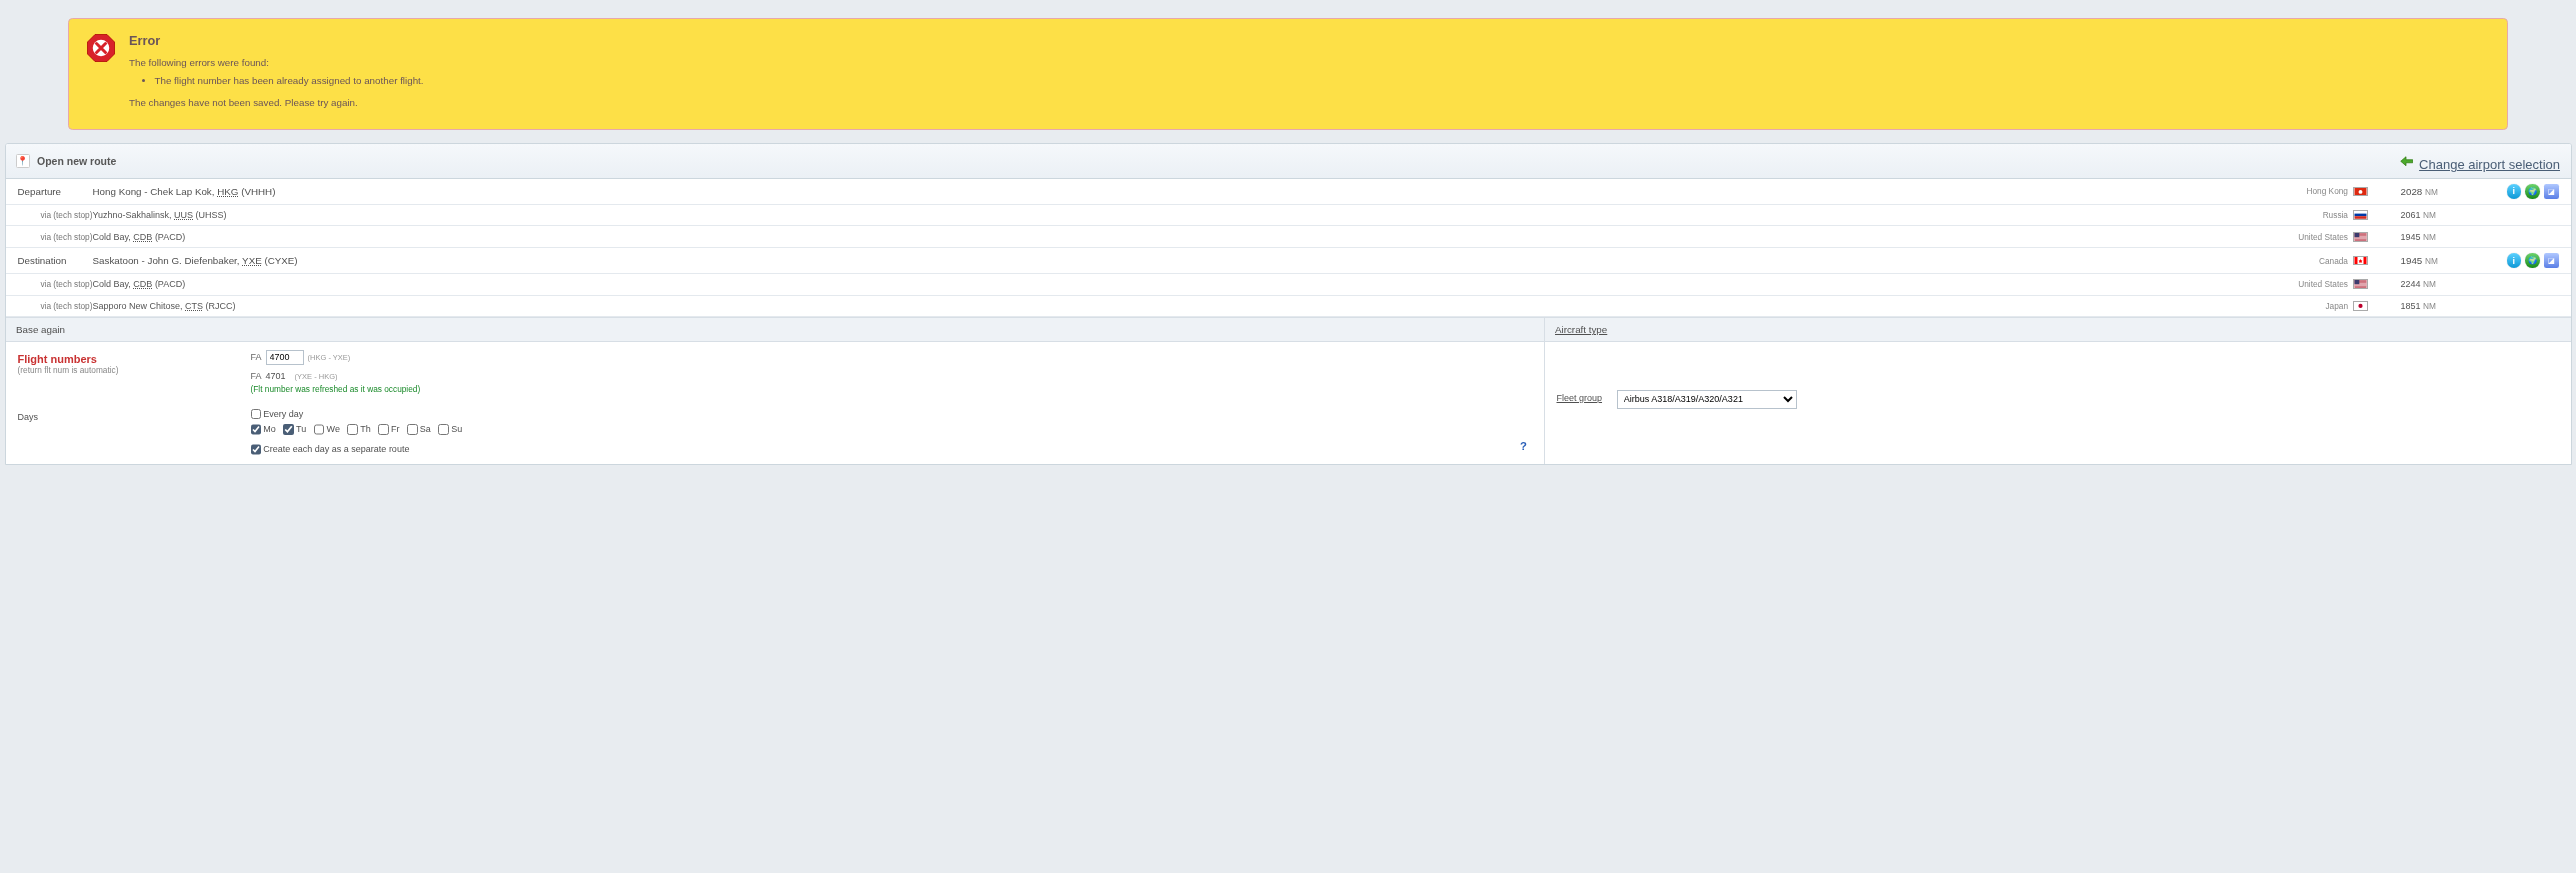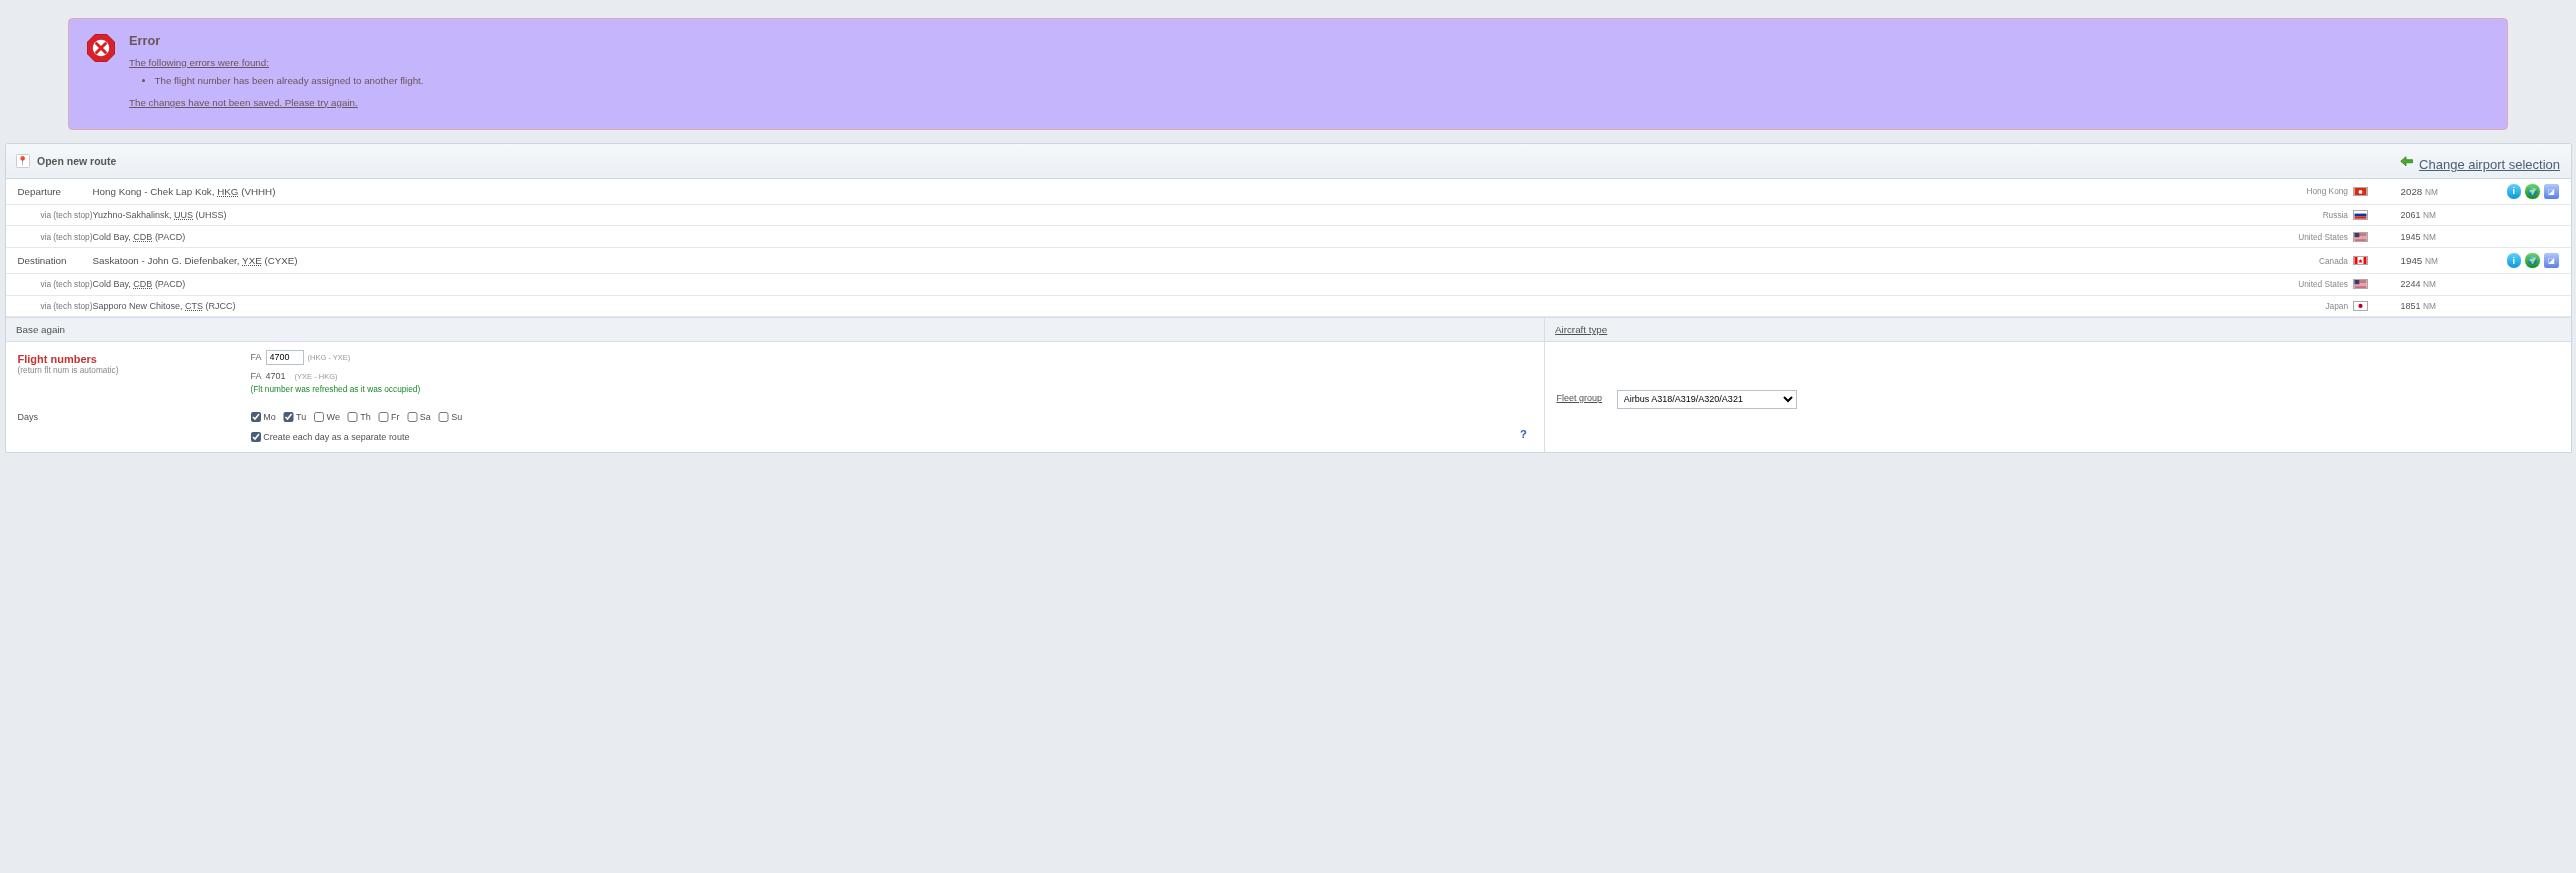--- a/index.html
+++ b/index.html
@@ -5,31 +5,31 @@
 * { box-sizing: border-box; margin: 0; padding: 0; }
 body {
   font-family: "Segoe UI", Tahoma, Arial, sans-serif;
   font-size: 9px;
   background: #e8ecf0;
   color: #505050;
 }
 .page { padding: 9px 0 0 0; }
 .error-box {
   margin: 9px 68px 13.5px 68px;
-  background: #c4b5fd;
+  background: #fde047;
   border: 0.8px solid #e7a8ab;
   border-radius: 4.5px;
   padding: 13.5px 16.5px;
   display: flex;
   gap: 13.5px;
 }
 .error-icon { flex-shrink: 0; }
 .error-body { color: #6b5558; font-size: 9.8px; }
 .error-title { font-size: 12.8px; font-weight: 600; color: #6b5558; margin-bottom: 9px; }
-.error-body p { margin-bottom: 7.5px; text-decoration: underline; }
+.error-body p { margin-bottom: 7.5px; }
 .error-body ul { margin: 6px 0 10.5px 25.5px; }
 .error-body li { margin-bottom: 3px; }
 
 .panel {
   margin: 0 4.5px;
   background: #fff;
   border: 0.8px solid #ccd6dd;
   border-radius: 3px 3px 0 0;
   overflow: hidden;
 }
@@ -291,20 +291,26 @@
             </div>
             <div class="flt-refresh">(Flt number was refreshed as it was occupied)</div>
           </div>
         </div>
 
         <div class="form-row">
           <div class="form-label">
             <span>Days</span>
           </div>
           <div class="form-content days-block">
+            <div>
+              <label class="day-check">
+                <input type="checkbox" style=""> 
+                  <span>Every day</span>
+              </label>
+            </div>
             <div id="days-list" style="margin-top:3px;"><label class="day-check">
                   <input type="checkbox" checked="" style=""> 
                   <span>Mo</span>
                 </label><label class="day-check">
                   <input type="checkbox" checked="" style=""> 
                   <span>Tu</span>
                 </label><label class="day-check">
                   <input type="checkbox" style=""> 
                   <span>We</span>
                 </label><label class="day-check">

